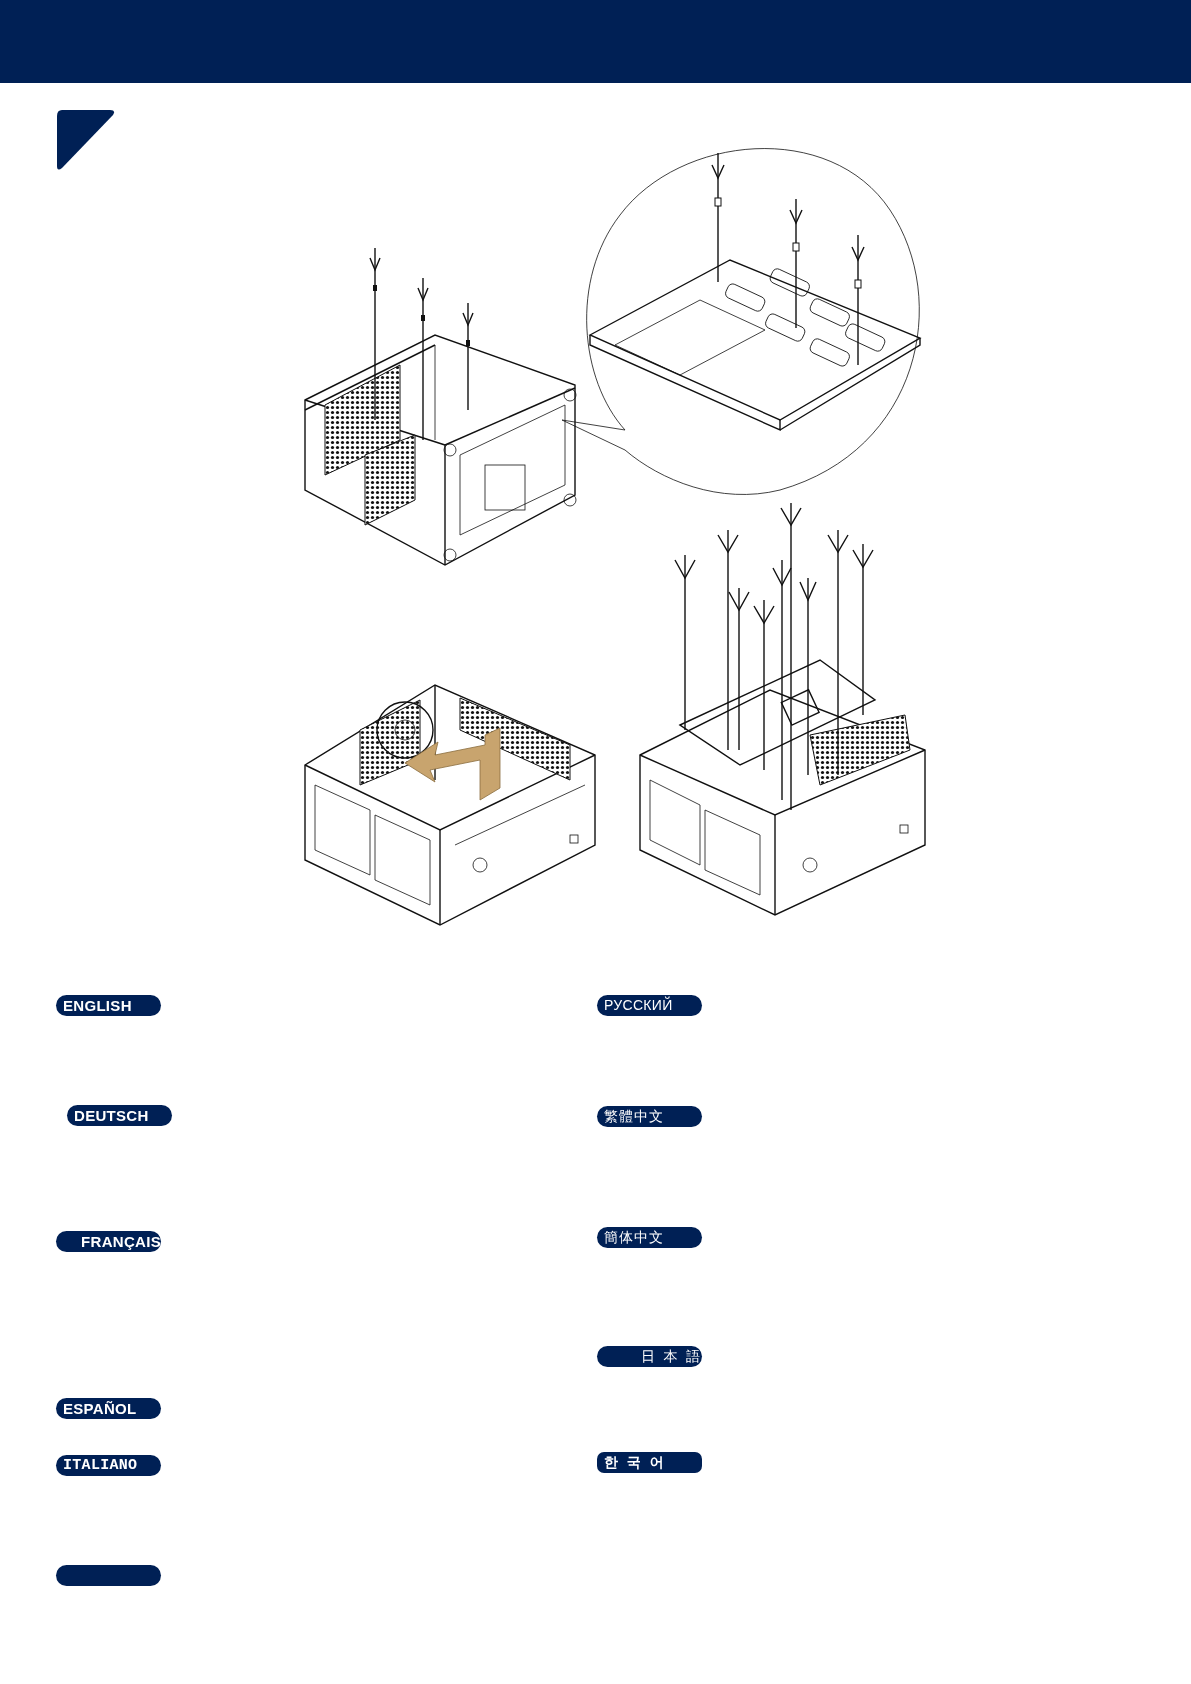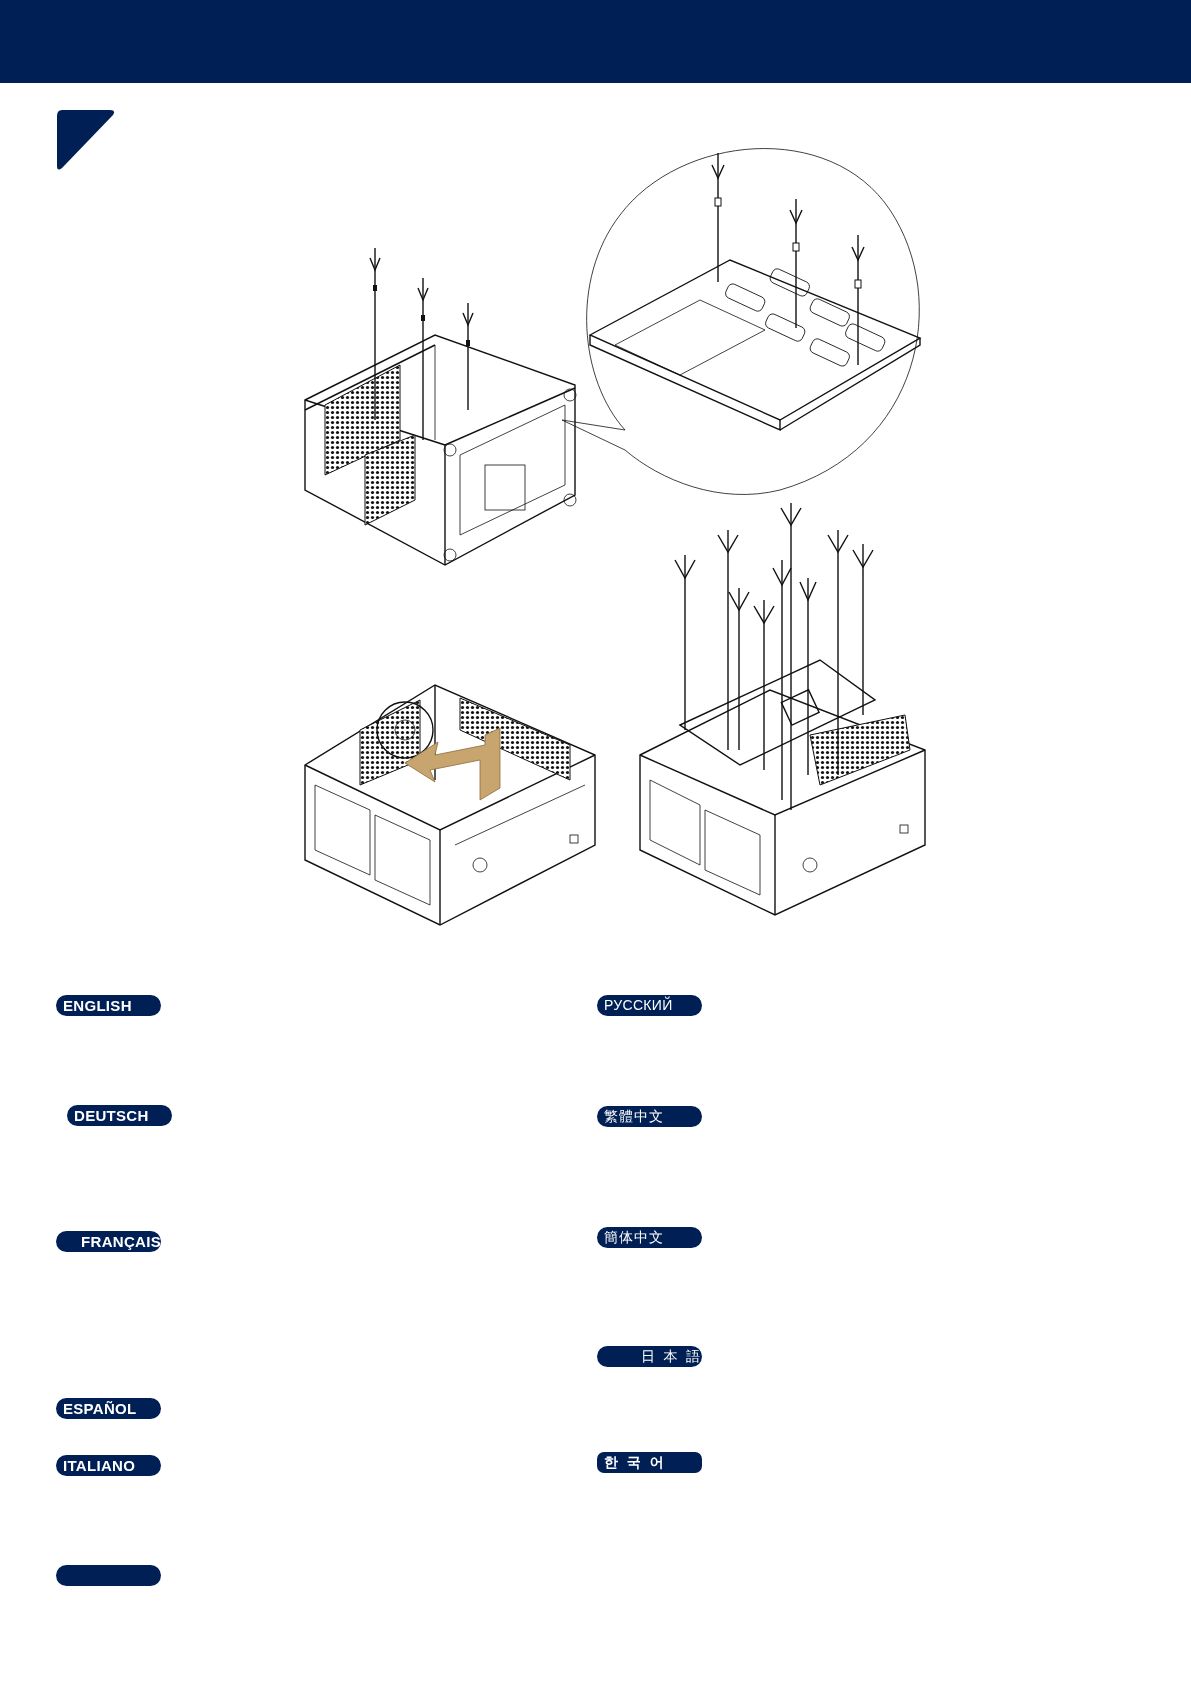--- a/index.html
+++ b/index.html
@@ -140,20 +140,20 @@
       <polyline points="198,35 208,52 218,35"></polyline>
     <line x1="233" y1="44" x2="233" y2="215"></line>
       <polyline points="223,50 233,67 243,50"></polyline>
   </g>
 </svg>
 
 <div class="pill" style="left:56px; top:995px;">ENGLISH</div>
 <div class="pill" style="left:56px; top:1105px;margin-left:11px;">DEUTSCH</div>
 <div class="pill" style="left:56px; top:1231px;text-align:right;">FRANÇAIS</div>
 <div class="pill" style="left:56px; top:1351px;margin-top:47px;">ESPAÑOL</div>
-<div class="pill" style="left:56px; top:1455px;">ITALIANO</div>
+<div class="pill" style="left:56px; top:1455px;font-family:Liberation Mono, monospace;">ITALIANO</div>
 <div class="pill" style="left:56px; top:1565px;"></div>
 
 <div class="pill" style="left:597px; top:995px; font-weight:normal; font-size:14px;">РУССКИЙ</div>
 <div class="pill cjk" style="left:597px; top:1106px;">繁體中文</div>
 <div class="pill cjk" style="left:597px; top:1227px;">簡体中文</div>
 <div class="pill cjk" style="left:597px; top:1346px; letter-spacing:2px;text-align:right;">日 本 語</div>
 <div class="pill cjk" style="left:597px; top:1452px; letter-spacing:2px; font-weight:bold;border-radius:7px;">한 국 어</div>
 
 </body></html>

